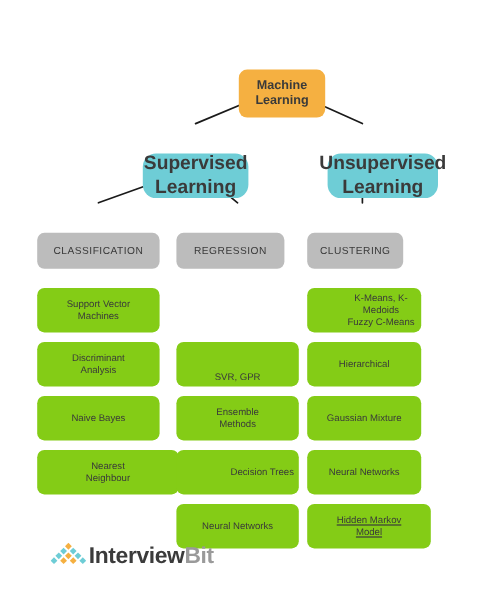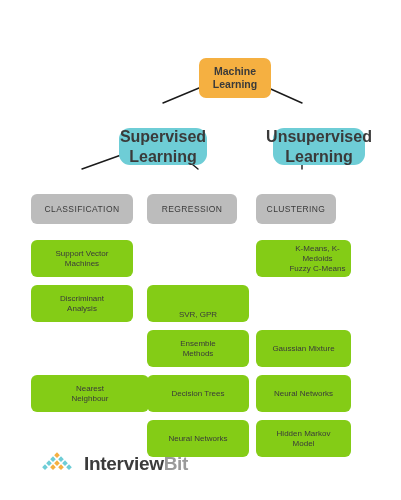--- a/index.html
+++ b/index.html
@@ -78,21 +78,21 @@
     white-space: pre-line;
   }
 
   
   #footer-logo {
     position: absolute;
     left: 42px;
     top: 452px;
     display: flex;
     align-items: center;
-    gap: 12px;
+    gap: 2px;
   }
   #logo-mark { display: block; }
   .logo-wordmark {
     font-size: 19px;
     font-weight: bold;
     letter-spacing: -0.3px;
     line-height: 1;
   }
   .logo-word-primary { color: #3b3b3b; }
   .logo-word-secondary { color: #9a9a9a; }
@@ -142,50 +142,56 @@
   </div>
 
   <div class="node node-leaf" style="left:31px; top:215px; width:102px; height:37px;">
     <span class="node-text">Support Vector
 Machines</span>
   </div>
   <div class="node node-leaf" style="left:31px; top:260px; width:102px; height:37px;">
     <span class="node-text">Discriminant
 Analysis</span>
   </div>
+  <div class="node node-leaf" style="left:31px; top:305px; width:102px; height:37px;">
+    <span class="node-text">Naive Bayes</span>
+  </div>
   <div class="node node-leaf" style="left:31px; top:350px; width:118px; height:37px;align-items:center;">
     <span class="node-text">Nearest
 Neighbour</span>
   </div>
 
   <div class="node node-leaf" style="left:147px; top:260px; width:102px; height:37px;align-items:flex-end;">
     <span class="node-text">SVR, GPR</span>
   </div>
   <div class="node node-leaf" style="left:147px; top:305px; width:102px; height:37px;">
     <span class="node-text">Ensemble
 Methods</span>
   </div>
-  <div class="node node-leaf" style="left:147px; top:350px; width:102px; height:37px;">
+  <div class="node node-leaf" style="left:147px; top:350px; width:102px; height:37px;justify-content:flex-end;">
     <span class="node-text">Decision Trees</span>
   </div>
   <div class="node node-leaf" style="left:147px; top:395px; width:102px; height:37px;">
     <span class="node-text">Neural Networks</span>
   </div>
 
   <div class="node node-leaf" style="left:256px; top:215px; width:95px; height:37px;padding-left:32px;">
     <span class="node-text">K-Means, K-Medoids
 Fuzzy C-Means</span>
   </div>
+  <div class="node node-leaf" style="left:256px; top:260px; width:95px; height:37px;">
+    <span class="node-text">Hierarchical</span>
+  </div>
   <div class="node node-leaf" style="left:256px; top:305px; width:95px; height:37px;">
     <span class="node-text">Gaussian Mixture</span>
   </div>
   <div class="node node-leaf" style="left:256px; top:350px; width:95px; height:37px;">
     <span class="node-text">Neural Networks</span>
   </div>
-  <div class="node node-leaf" style="left:256px; top:395px; width:95px; height:37px;">
+  <div class="node node-leaf" style="left:256px; top:395px; width:103px; height:37px;text-decoration:underline;">
     <span class="node-text">Hidden Markov
 Model</span>
   </div>
 
 </div>
 
 <div id="footer-logo">
   <svg id="logo-mark" width="30" height="22" viewBox="0 0 30 22" aria-hidden="true">
     <g>
 

